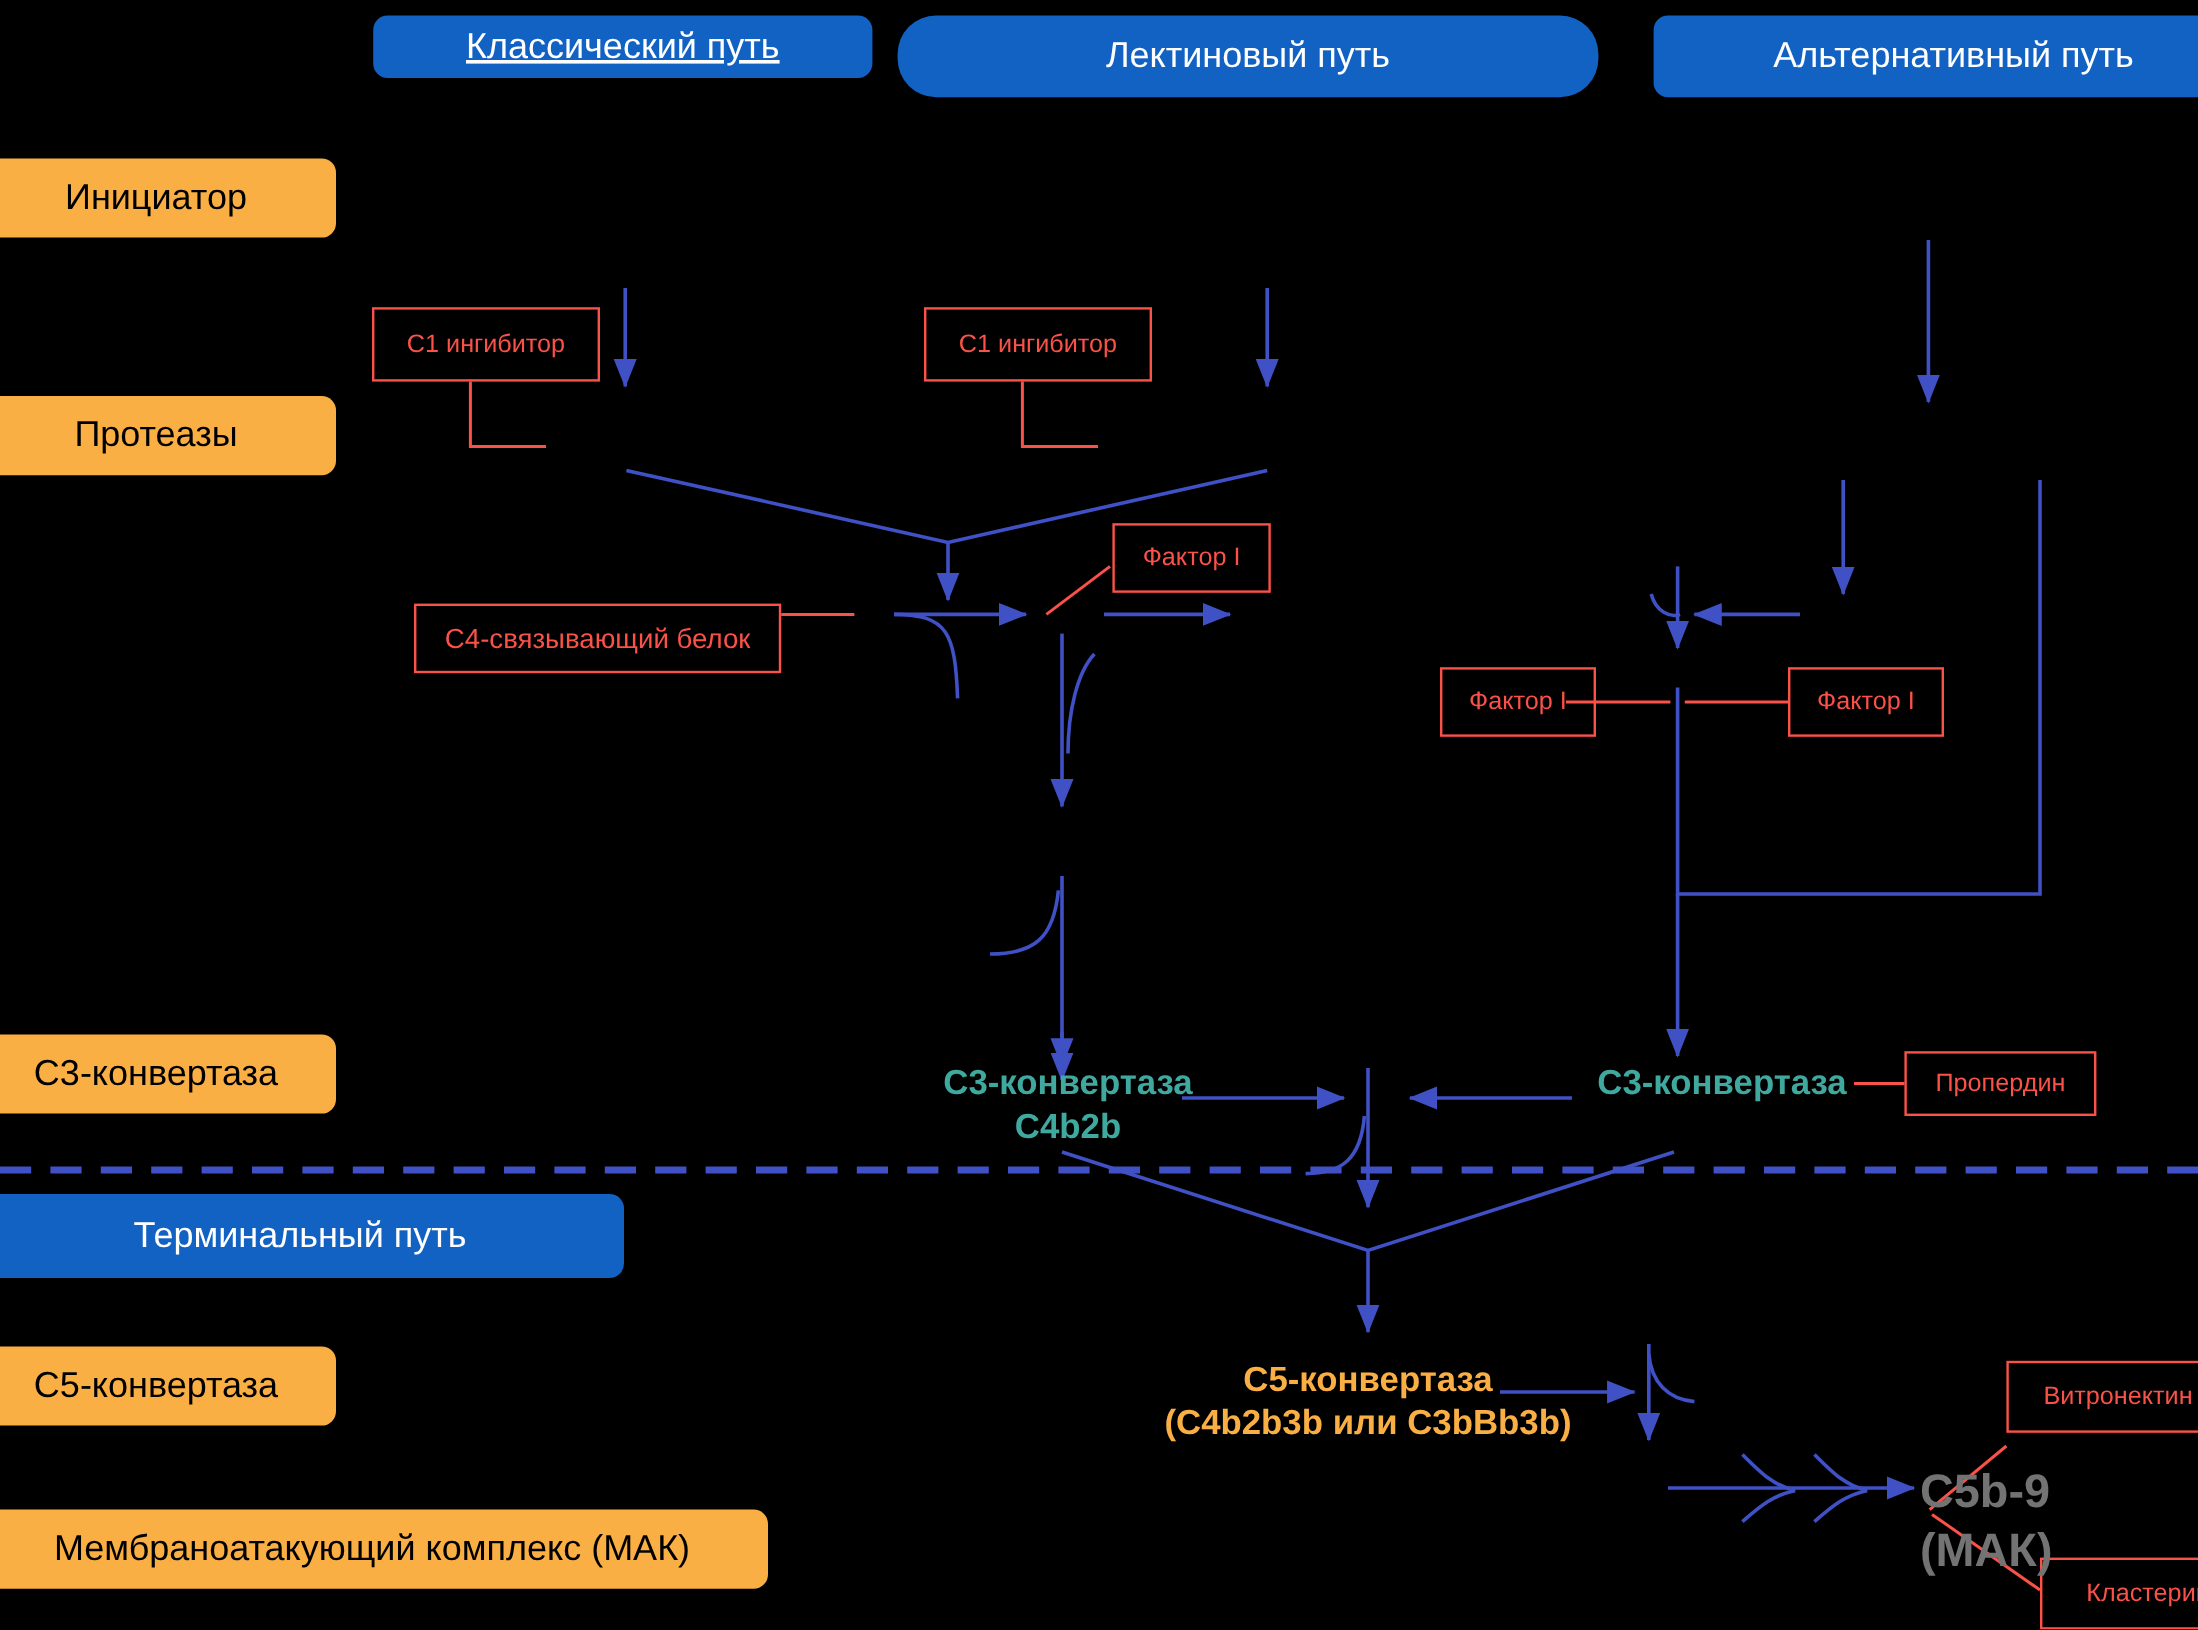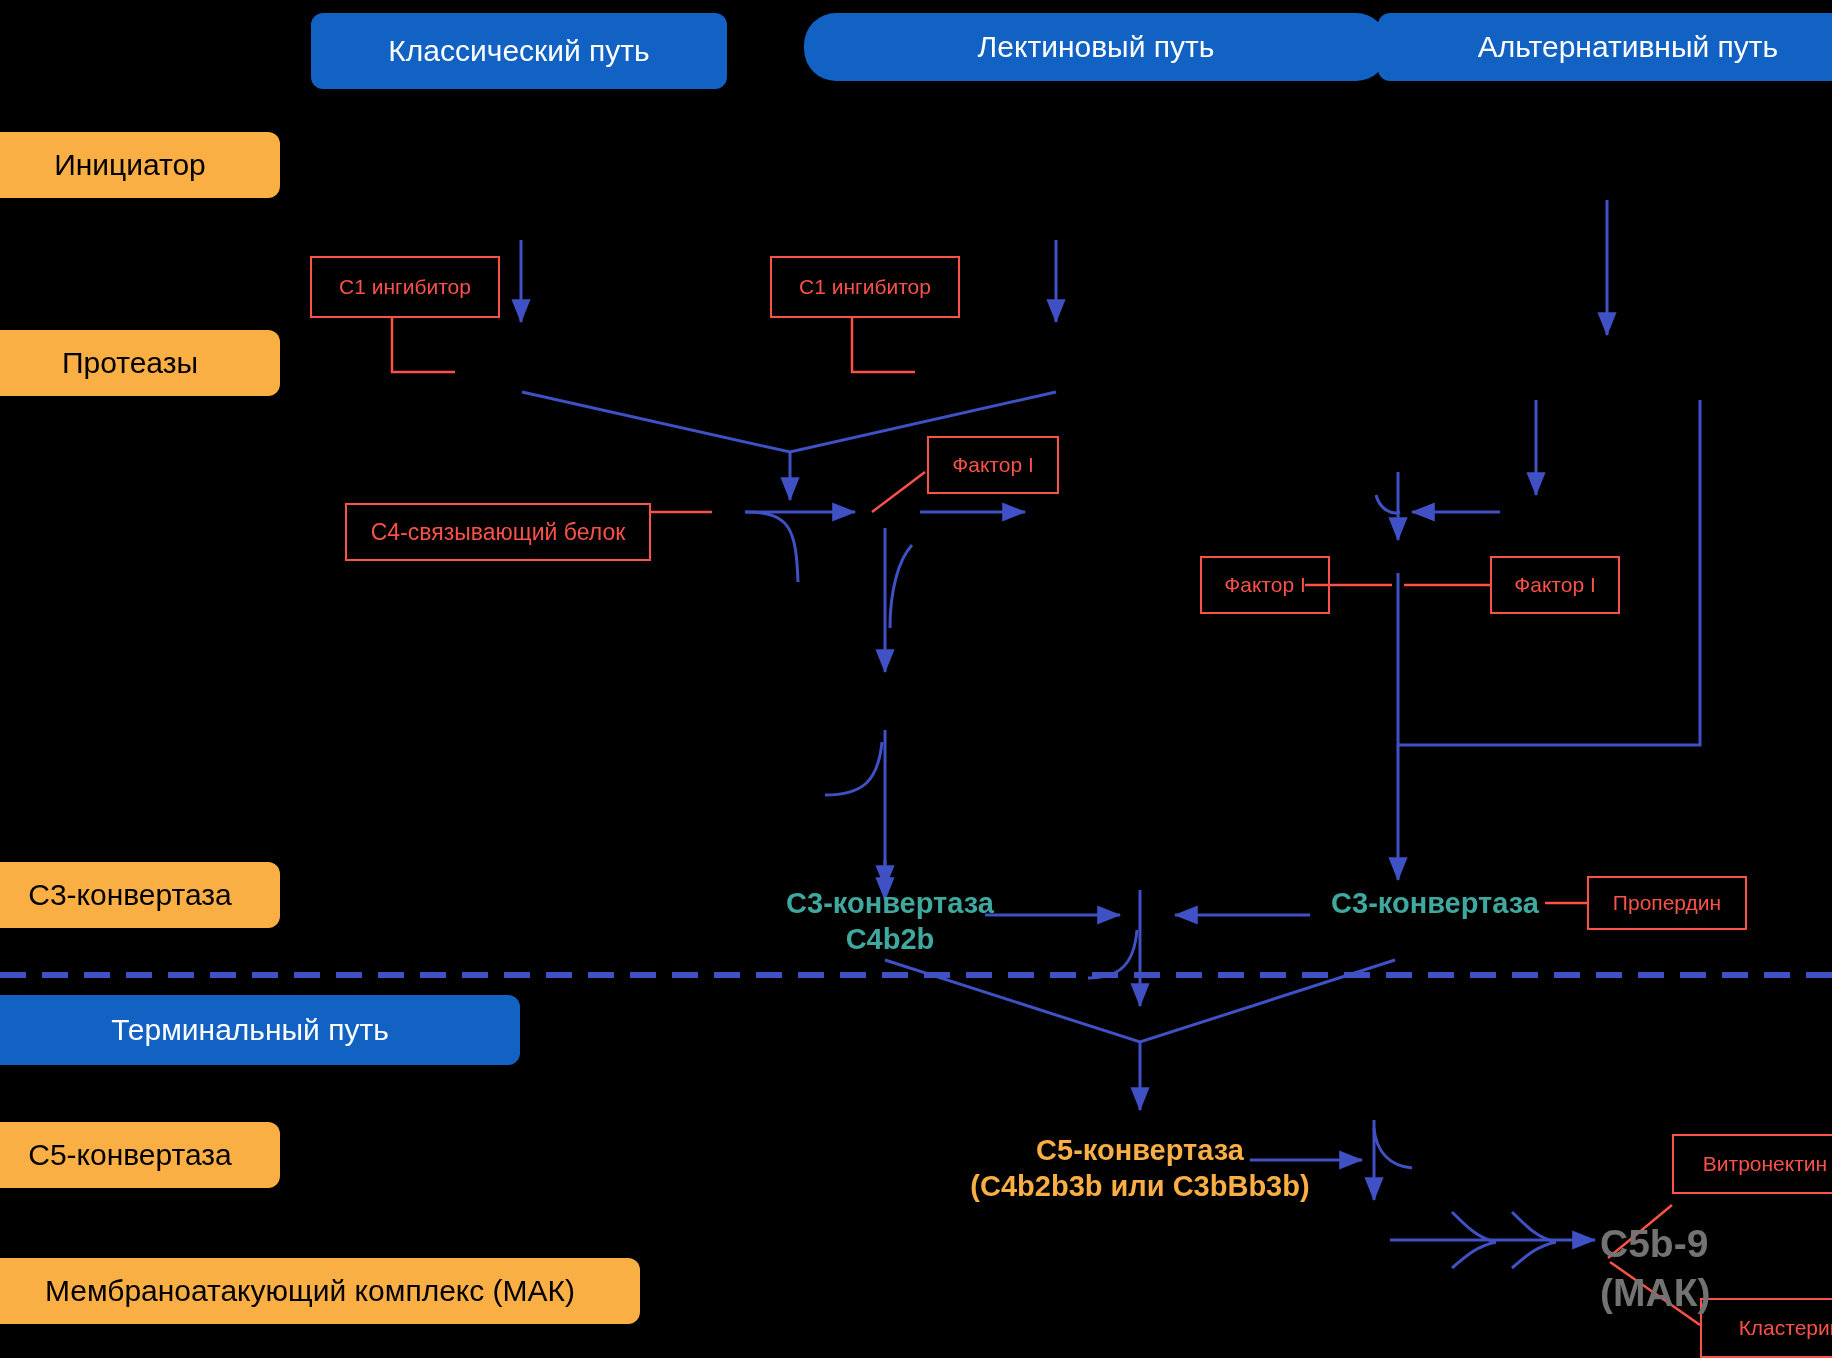--- a/index.html
+++ b/index.html
@@ -105,24 +105,24 @@
       <line x1="651" y1="512" x2="712" y2="512"></line>
       <line x1="925" y1="472" x2="872" y2="512"></line>
       <line x1="1305" y1="585" x2="1392" y2="585"></line>
       <line x1="1490" y1="585" x2="1404" y2="585"></line>
       <line x1="1587" y1="903" x2="1545" y2="903"></line>
       <line x1="1672" y1="1205" x2="1608" y2="1258"></line>
       <line x1="1700" y1="1325" x2="1610" y2="1262"></line>
     </g>
   </svg>
 
-  <div class="pill blue" style="left:311px;top:13px;width:416px;height:76px;">
+  <div class="pill blue" style="left:311px;top:13px;width:416px;height:52px;text-decoration:underline;">
     <span>Классический путь</span>
   </div>
-  <div class="pill blue" style="left:804px;top:13px;width:584px;height:68px;border-radius:32px;">
+  <div class="pill blue" style="left:748px;top:13px;width:584px;height:68px;border-radius:32px;">
     <span>Лектиновый путь</span>
   </div>
   <div class="pill blue" style="left:1378px;top:13px;width:500px;height:68px;">
     <span>Альтернативный путь</span>
   </div>
 
   <div class="pill orange" style="left:-20px;top:132px;width:300px;height:66px;">
     <span>Инициатор</span>
   </div>
   <div class="pill orange" style="left:-20px;top:330px;width:300px;height:66px;">

